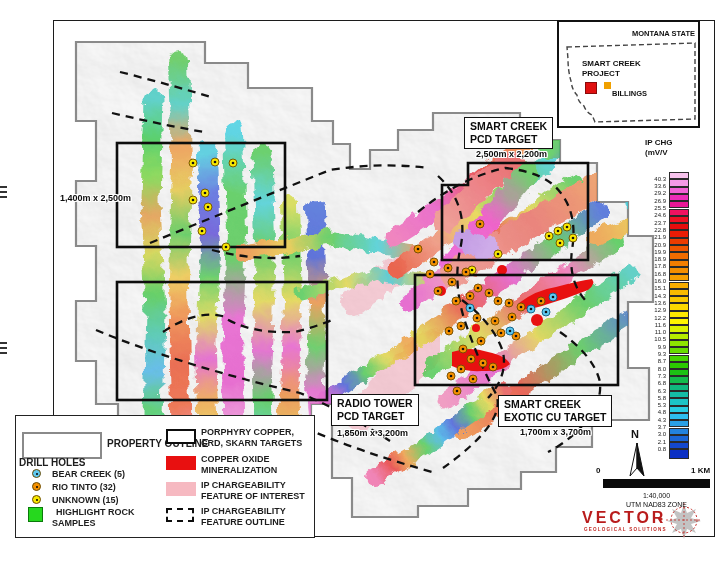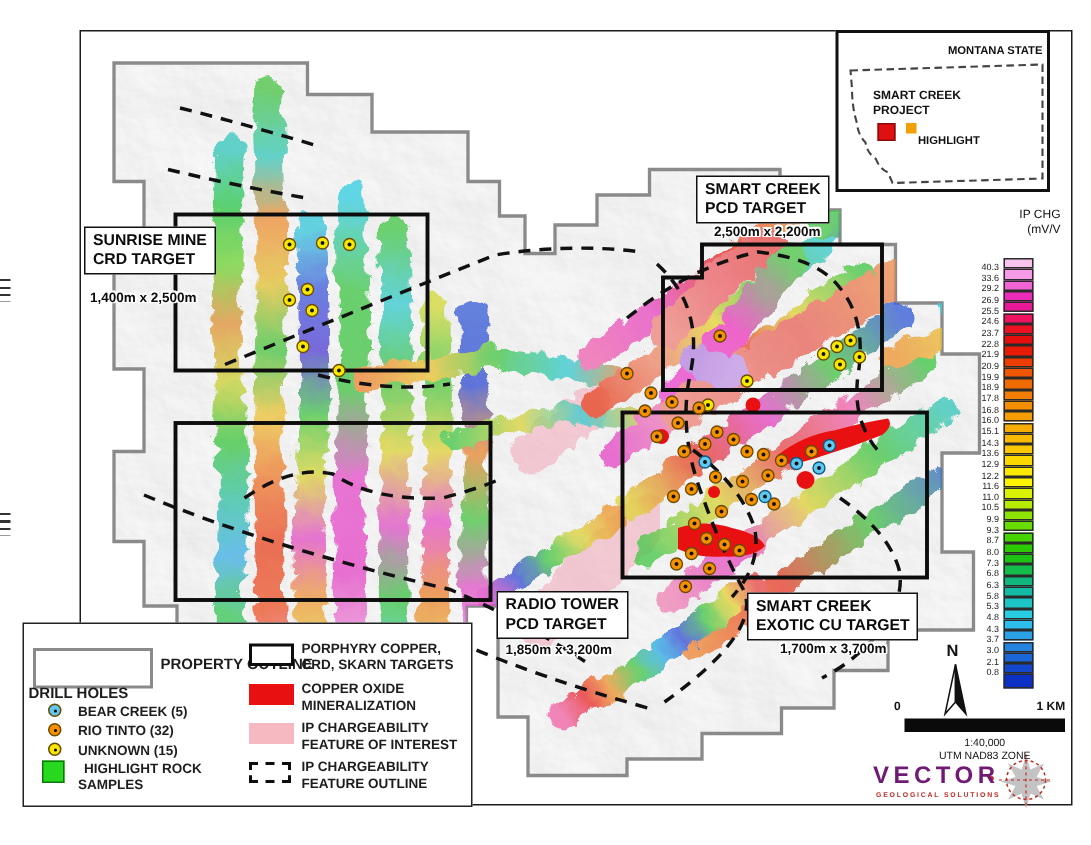--- a/index.html
+++ b/index.html
@@ -19,32 +19,32 @@
 
   
   .legend{background:#fff;border:1.4px solid #222}
   .lg-text{position:absolute;font-size:9px;font-weight:bold;color:#1d1d1d;line-height:1.15;white-space:nowrap}
   .lg-swatch{position:absolute}
   .lg-dot{position:absolute;width:9px;height:9px;border-radius:50%;border:1px solid #6a4a00}
   .lg-dot i{position:absolute;left:2.6px;top:2.6px;width:2.6px;height:2.6px;background:#000;border-radius:50%}
 
   
   #colorbar{width:62px;height:332px}
-  .cb-title{position:absolute;width:100%;text-align:right;font-size:8px;font-weight:normal;color:#111}
+  .cb-title{position:absolute;width:100%;text-align:left;font-size:8px;font-weight:bold;color:#111}
   .cb-cell{position:absolute;left:24px;width:20px;border:0.6px solid #2a2a2a}
   .cb-label{position:absolute;left:0;width:21px;text-align:right;font-size:6px;line-height:6px;color:#222}
 
   
   #inset{background:#fff;border:2.2px solid #111}
   .in-text{position:absolute;font-weight:bold;color:#111;white-space:nowrap}
 
   
   .sc-text{position:absolute;font-size:8px;font-weight:bold;color:#111;white-space:nowrap}
   .sc-small{position:absolute;font-size:7px;color:#111;text-align:center;white-space:nowrap}
-  #logo-name{position:absolute;font-size:16px;font-weight:bold;letter-spacing:3px;color:#701a75;white-space:nowrap}
+  #logo-name{position:absolute;font-size:16px;font-weight:bold;letter-spacing:3px;color:#b91c1c;white-space:nowrap}
   #logo-tag{position:absolute;font-size:4.6px;font-weight:bold;letter-spacing:1.2px;color:#c22b26;white-space:nowrap}
 
   .edgefrag{width:7px;height:15px;
     background:repeating-linear-gradient(#333 0 1.5px,transparent 1.5px 5px)}
 </style>
 </head>
 <body>
 
 <div id="stage">
 
@@ -434,24 +434,20 @@
 
     <g>
       <path d="M684,504 l3,9 9,-4 -5,9 10,3 -10,3 5,9 -9,-4 -3,10 -3,-10 -9,4 5,-9 -10,-3 10,-3 -5,-9 9,4 Z" fill="#b9b9b9" opacity="0.85"></path>
       <circle cx="684" cy="520" r="13" fill="none" stroke="#c22b26" stroke-width="1" stroke-dasharray="2 2"></circle>
       <line x1="666" y1="520" x2="702" y2="520" stroke="#c22b26" stroke-width="0.8" stroke-dasharray="2 2"></line>
       <line x1="684" y1="503" x2="684" y2="537" stroke="#c22b26" stroke-width="0.8" stroke-dasharray="2 2"></line>
       <circle cx="661" cy="519" r="1.6" fill="#c22b26"></circle>
     </g>
   </svg>
 
-  <div class="abs tlabel" style="left:56px;top:151px">
-    <div>SUNRISE MINE</div>
-    <div>CRD TARGET</div>
-  </div>
   <div class="abs dims" style="left:60px;top:193px">1,400m x 2,500m</div>
 
   <div class="abs tlabel" style="left:464px;top:117px">
     <div>SMART CREEK</div>
     <div>PCD TARGET</div>
   </div>
   <div class="abs dims" style="left:476px;top:149px">2,500m x 2,200m</div>
 
   <div class="abs tlabel" style="left:331px;top:394px">
     <div>RADIO TOWER</div>
@@ -593,21 +589,21 @@
 
   <div id="inset" class="abs" style="left:557px;top:20px;width:143px;height:108px">
     <svg width="139" height="104" viewBox="0 0 139 104" style="position:absolute;left:0;top:0">
       <path d="M8,25 L136,21 L136,97 L36,100 L33,93 Q27,90 25,84 Q19,80 18,73 Q13,68 12,59 Q9,49 9,37 Z" fill="none" stroke="#444" stroke-width="1.4" stroke-dasharray="5 3"></path>
     </svg>
     <div class="in-text" style="left:50px;top:7px;width:86px;text-align:right;font-size:7.5px">MONTANA STATE</div>
     <div class="in-text" style="left:23px;top:37px;font-size:8px">SMART CREEK</div>
     <div class="in-text" style="left:23px;top:47px;font-size:8px">PROJECT</div>
     <div class="abs" style="left: 26px; top: 60px; width: 12px; height: 12px; border: 1px solid rgb(138, 10, 10); background: rgb(224, 16, 16);"></div>
     <div class="abs" style="left: 45px; top: 60px; width: 7px; height: 7px; background: rgb(240, 160, 0);"></div>
-    <div class="in-text" style="left:53px;top:67px;font-size:7.5px">HIGHLIGHT</div>
+    <div class="in-text" style="left:53px;top:67px;font-size:7.5px">BILLINGS</div>
   </div>
 
   <div class="sc-text" style="left:631px;top:428px;font-size:11px">N</div>
   <div class="sc-text" style="left:596px;top:466px">0</div>
   <div class="sc-text" style="left:691px;top:466px">1 KM</div>
   <div class="sc-small" style="left:603px;top:492px;width:107px">1:40,000</div>
   <div class="sc-small" style="left:595px;top:501px;width:123px">UTM NAD83 ZONE</div>
   <div id="logo-name" style="left:582px;top:509px">VECTOR</div>
   <div id="logo-tag" style="left:584px;top:527px">GEOLOGICAL SOLUTIONS</div>
 

